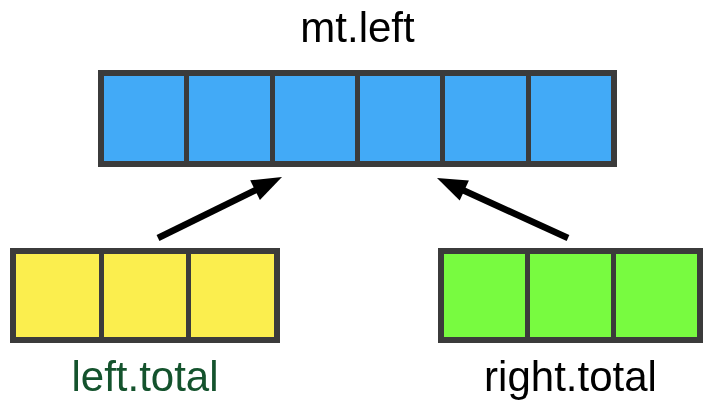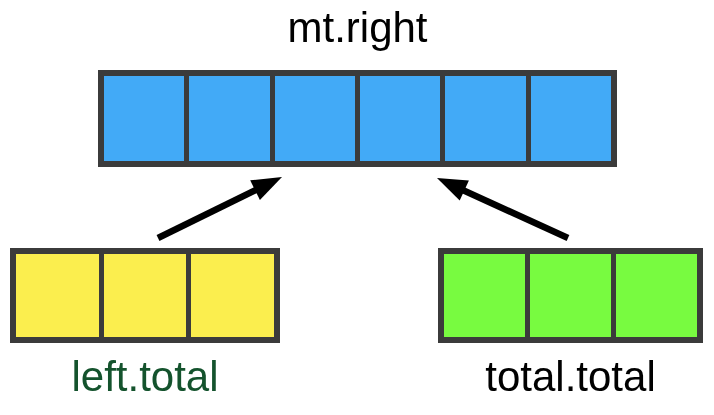--- a/index.html
+++ b/index.html
@@ -44,21 +44,21 @@
     left: 0; top: 0;
     width: 714px; height: 415px;
     pointer-events: none;
   }
 </style>
 </head>
 <body>
 
 <div class="canvas" style="background: rgb(255, 255, 255);">
 
-  <div class="label label-mt" style="color: rgb(0, 0, 0);">mt.right</div>
+  <div class="label label-mt" style="color: rgb(0, 0, 0);">mt.left</div>
 
   <div class="array array-mt" style="background: rgb(59, 59, 59);">
       <div class="cell" style="background: rgb(66, 170, 247);"></div>
       <div class="cell" style="background: rgb(66, 170, 247);"></div>
       <div class="cell" style="background: rgb(66, 170, 247);"></div>
       <div class="cell" style="background: rgb(66, 170, 247);"></div>
       <div class="cell" style="background: rgb(66, 170, 247);"></div>
       <div class="cell" style="background: rgb(66, 170, 247);"></div>
     </div>
 
@@ -80,15 +80,15 @@
     </div>
 
   <div class="label label-left" style="color: #14532d;">left.total</div>
 
   <div class="array array-right" style="background: rgb(59, 59, 59);">
       <div class="cell" style="background: rgb(120, 251, 64);"></div>
       <div class="cell" style="background: rgb(120, 251, 64);"></div>
       <div class="cell" style="background: rgb(120, 251, 64);"></div>
     </div>
 
-  <div class="label label-right" style="color: rgb(0, 0, 0);">total.total</div>
+  <div class="label label-right" style="color: rgb(0, 0, 0);">right.total</div>
 
 </div>
 
 </body></html>

